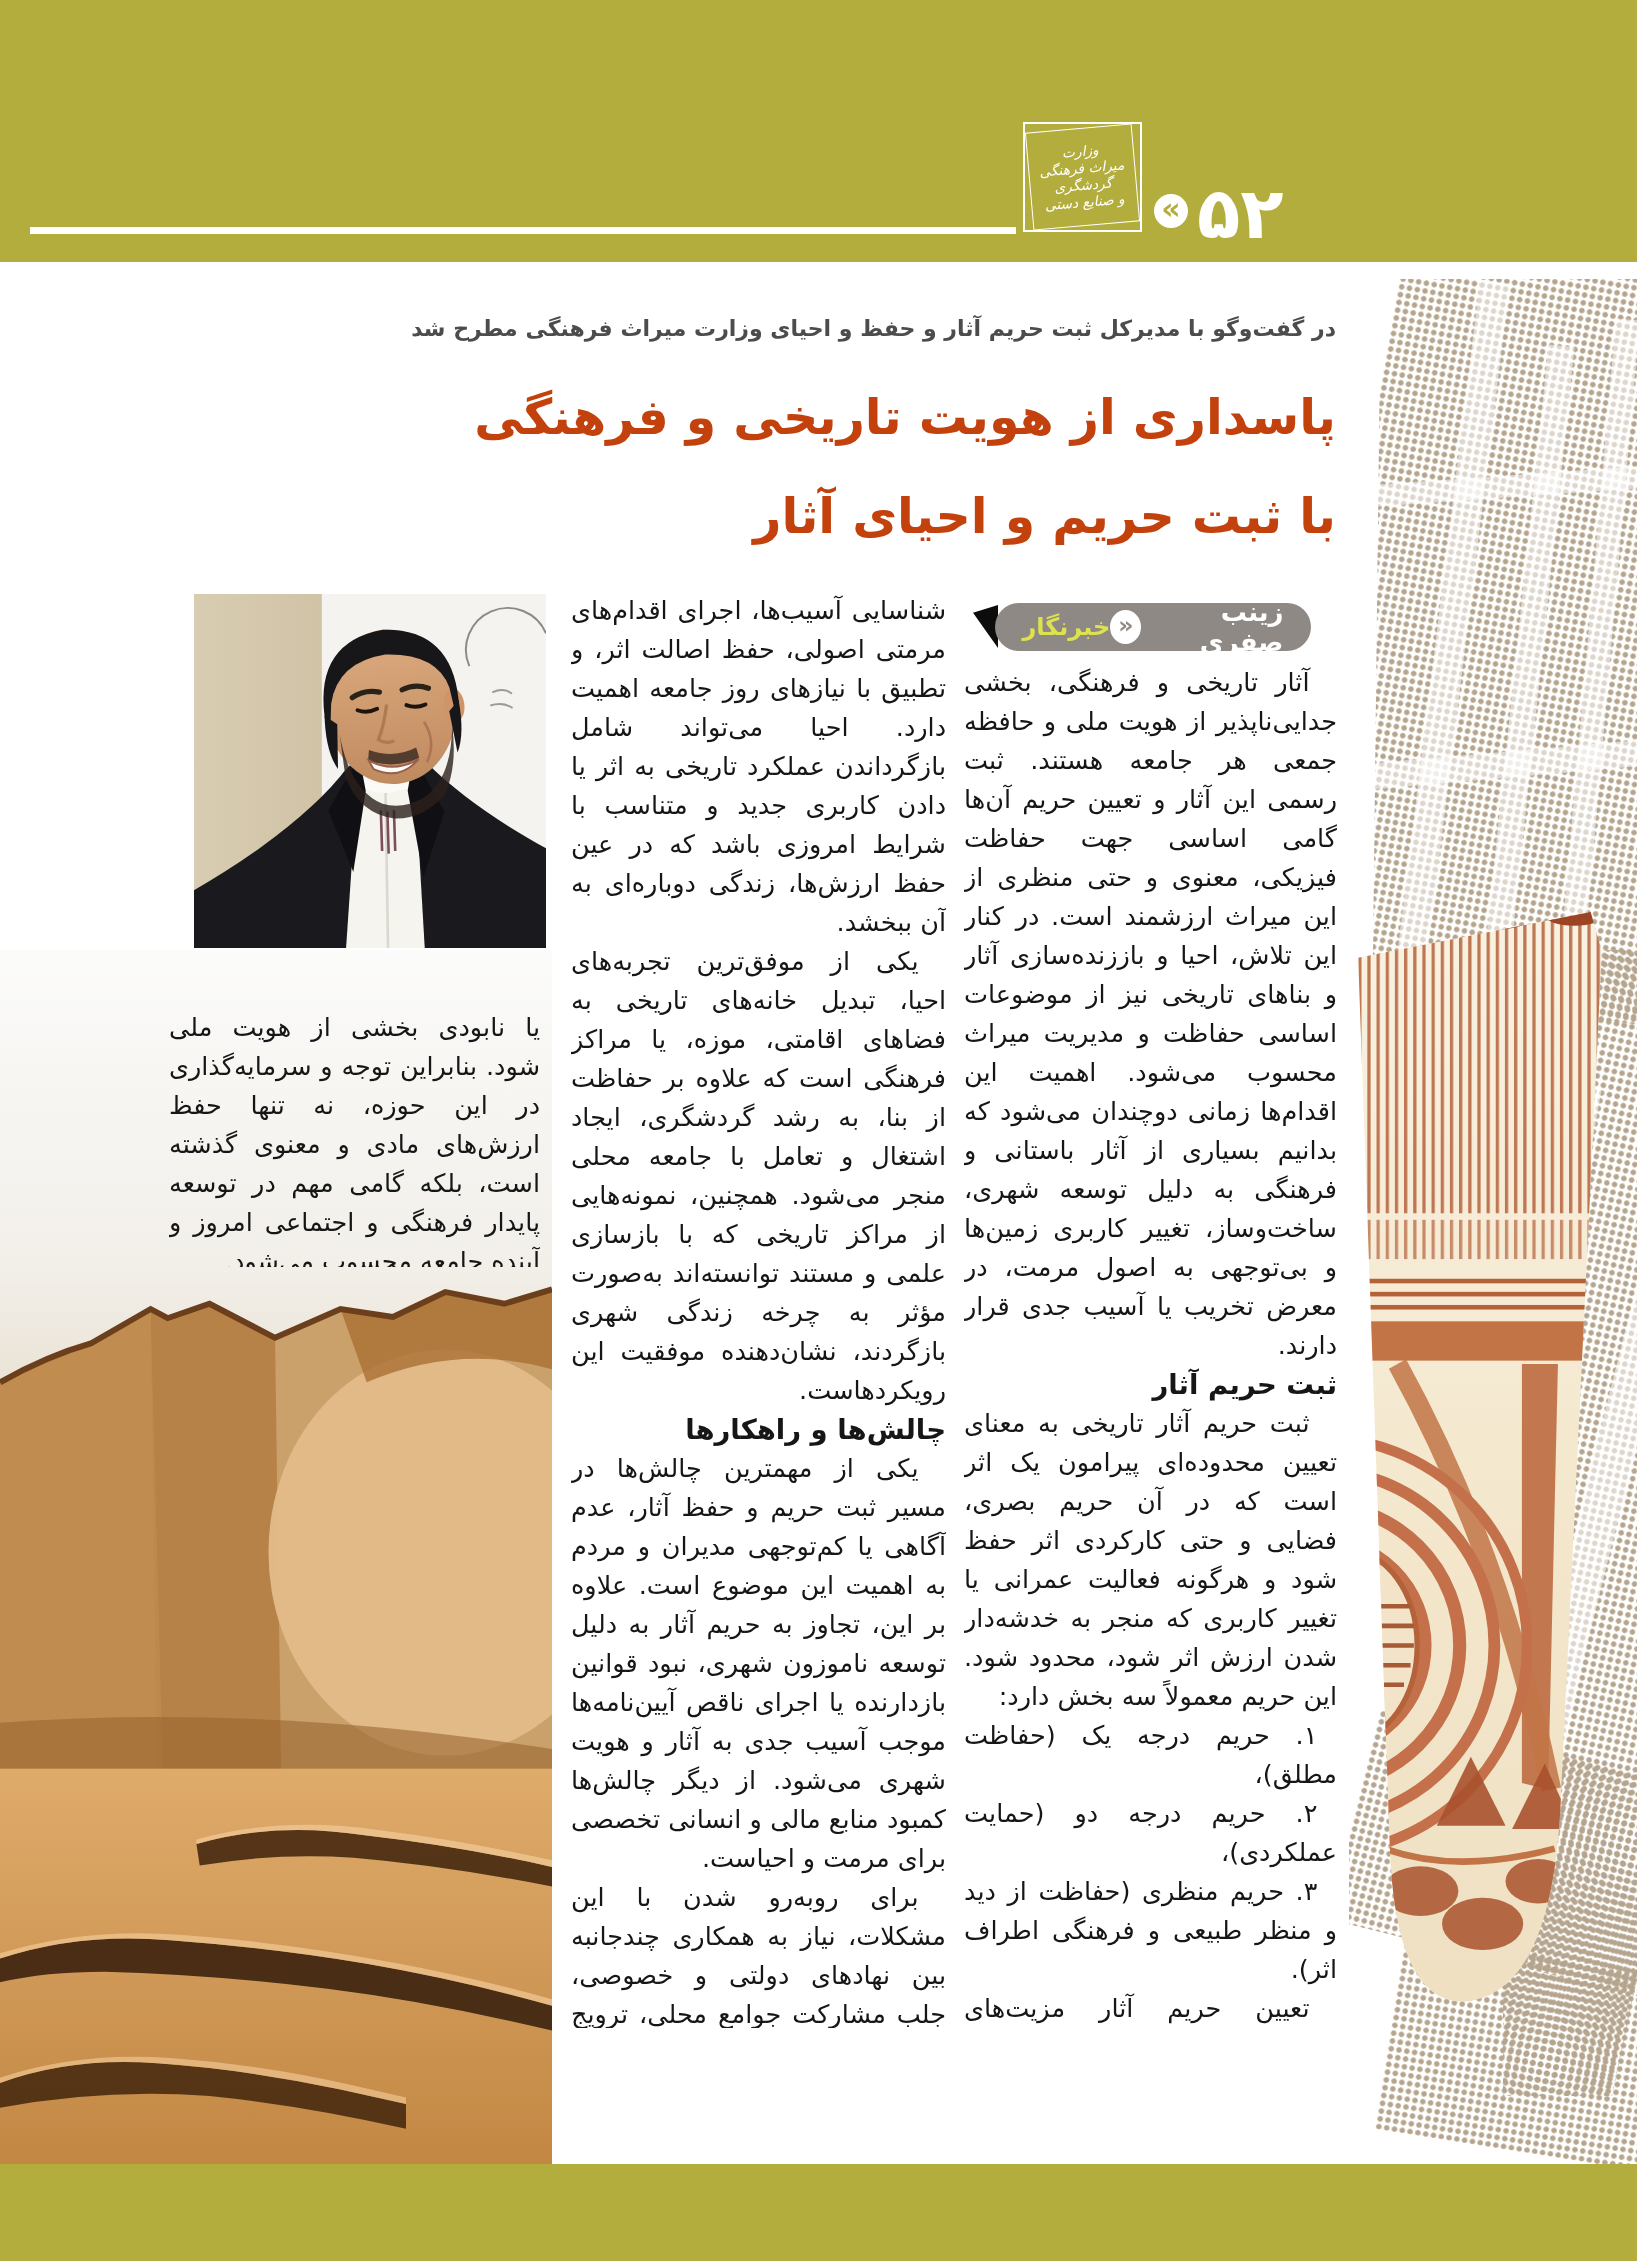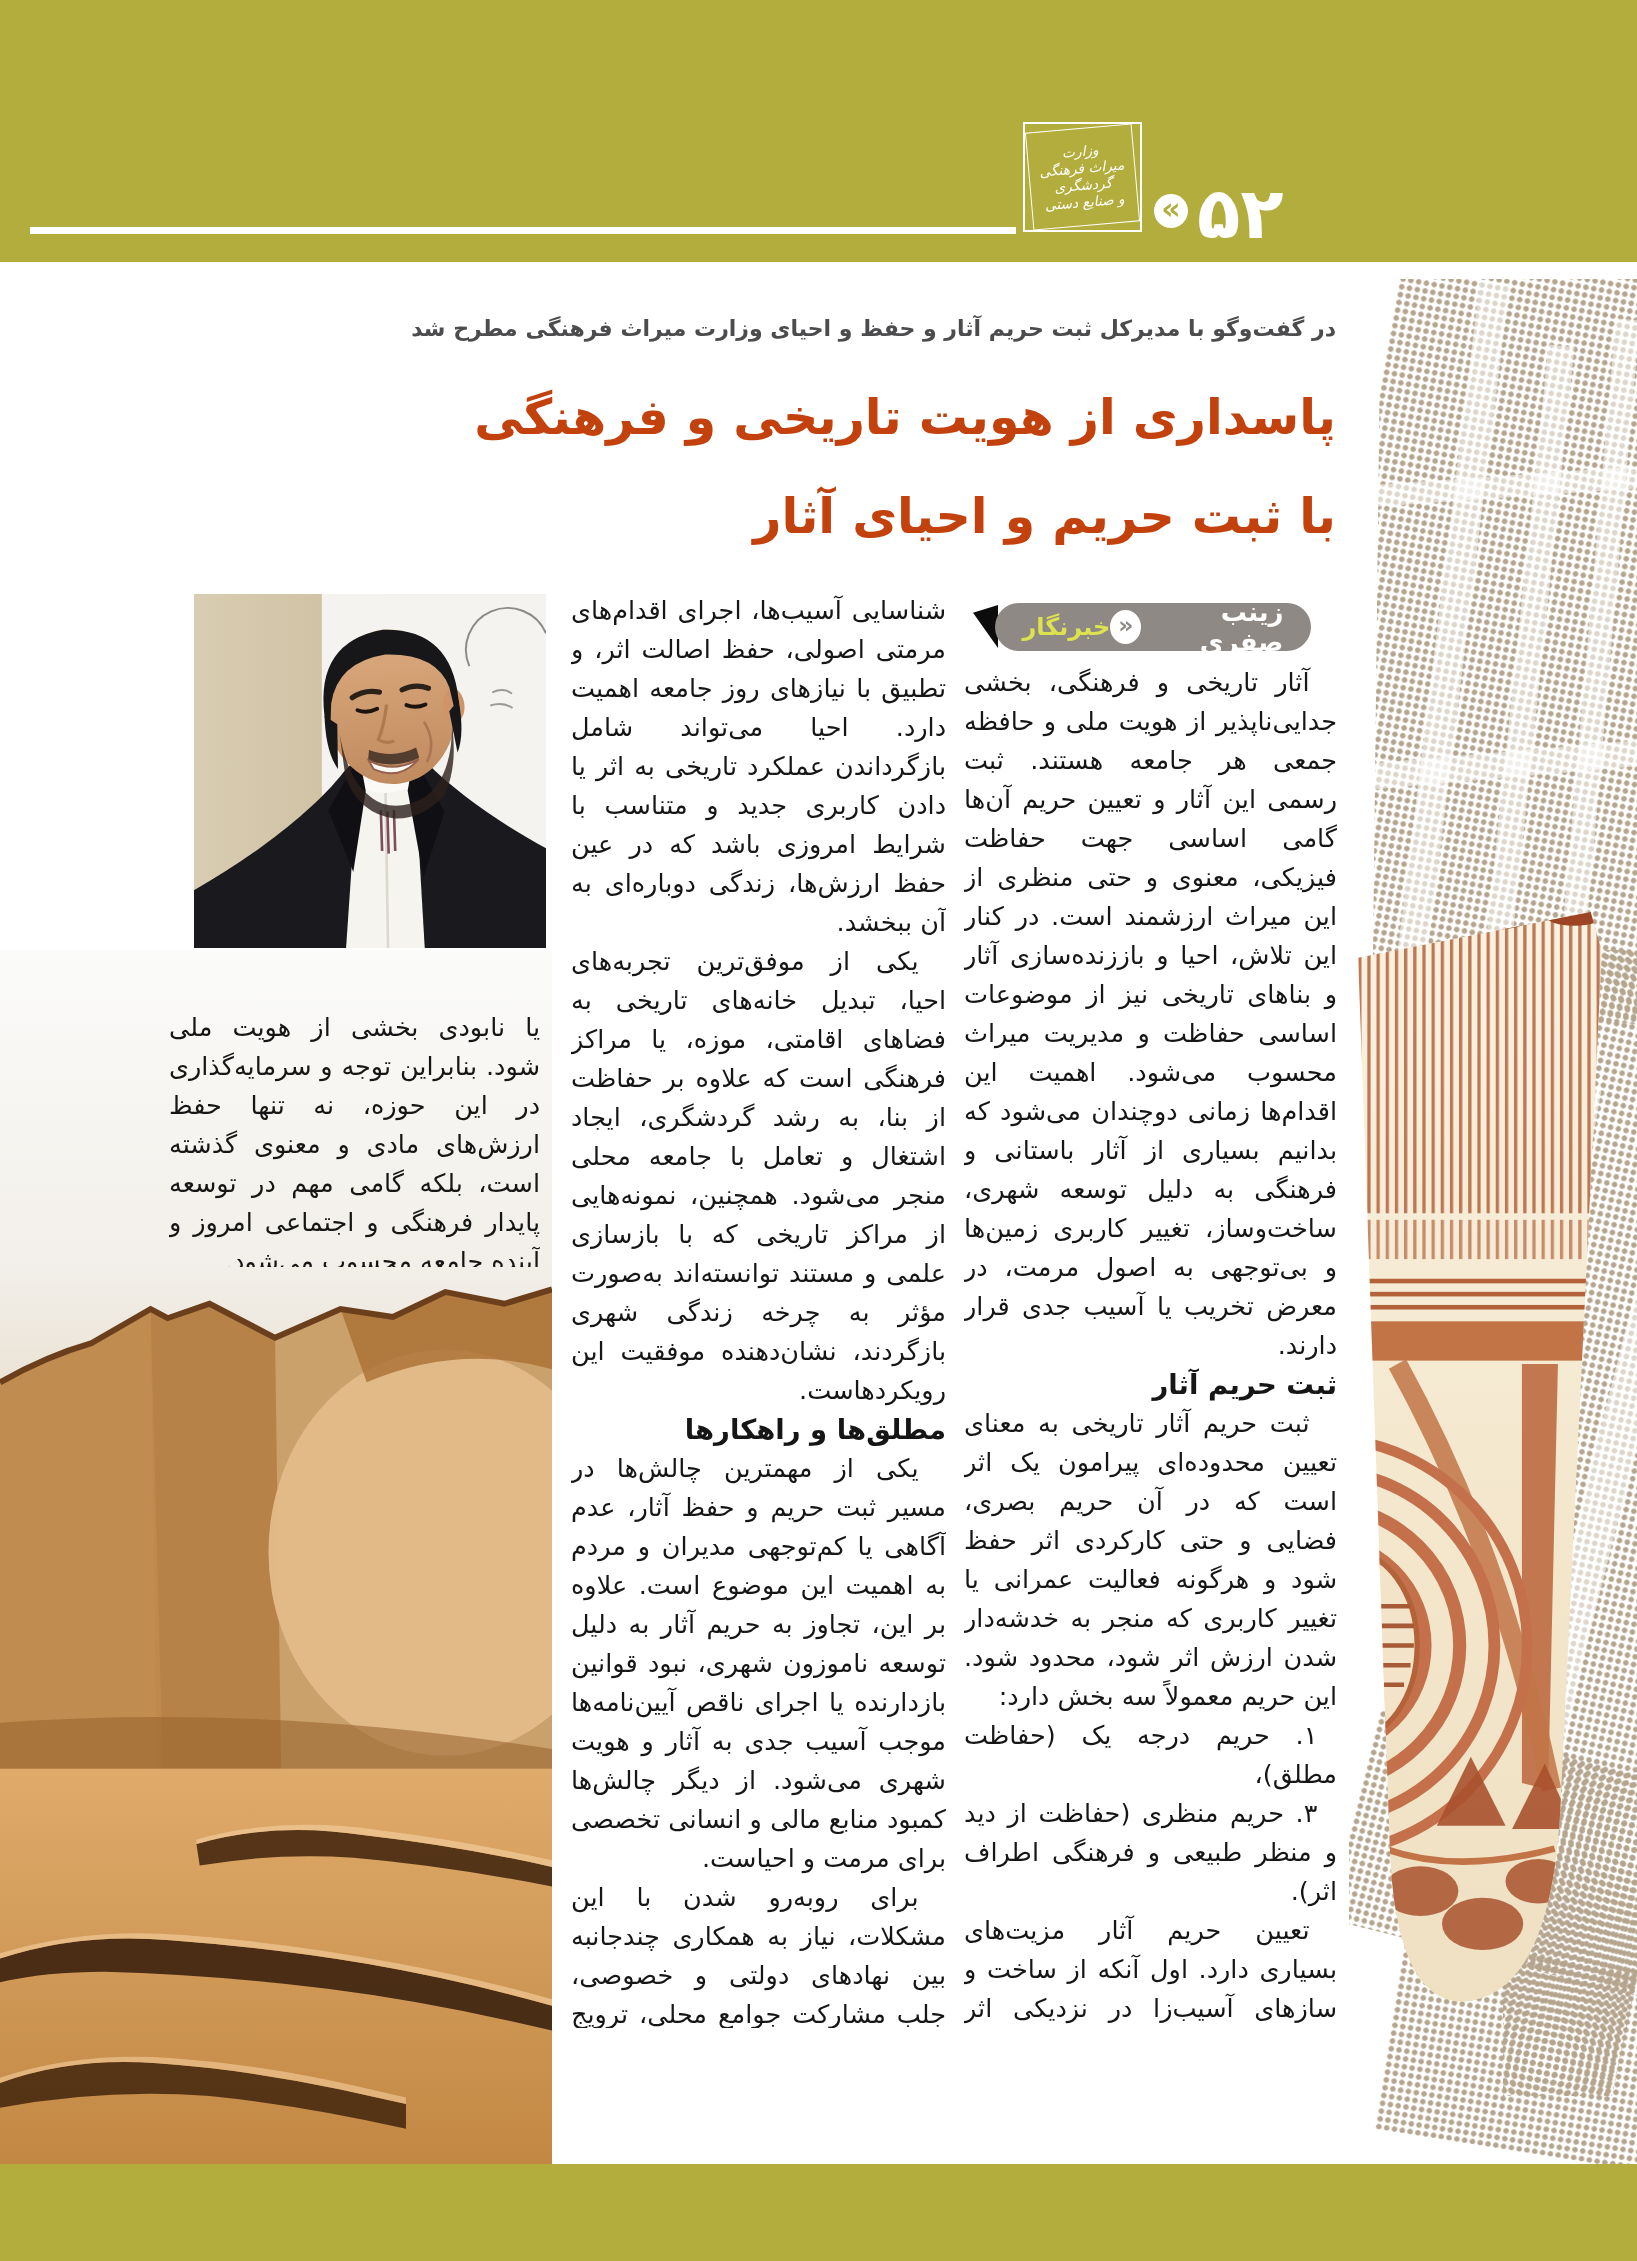--- a/index.html
+++ b/index.html
@@ -271,29 +271,30 @@
     <path d="M0,1532 Q130,1492 280,1504 Q440,1516 600,1546 Q720,1568 843,1602 L843,1612 Q700,1572 560,1548 Q420,1524 260,1512 Q120,1500 0,1540 Z" fill="#eec592" opacity="0.75"></path>
     <path d="M0,1730 Q110,1690 240,1700 Q380,1710 520,1740 L620,1762 L620,1800 Q460,1764 320,1750 Q160,1738 0,1768 Z" fill="#46280f" opacity="0.88"></path>
     <path d="M0,1722 Q120,1682 260,1692 Q400,1702 540,1734 L620,1752 L620,1762 L520,1740 Q380,1710 240,1700 Q110,1690 0,1730 Z" fill="#eec592" opacity="0.7"></path>
   </svg>
 
   <div class="col col-right">
     <p class="ind">آثار تاریخی و فرهنگی، بخشی جدایی‌ناپذیر از هویت ملی و حافظه جمعی هر جامعه هستند. ثبت رسمی این آثار و تعیین حریم آن‌ها گامی اساسی جهت حفاظت فیزیکی، معنوی و حتی منظری از این میراث ارزشمند است. در کنار این تلاش، احیا و باززنده‌سازی آثار و بناهای تاریخی نیز از موضوعات اساسی حفاظت و مدیریت میراث محسوب می‌شود. اهمیت این اقدام‌ها زمانی دوچندان می‌شود که بدانیم بسیاری از آثار باستانی و فرهنگی به دلیل توسعه شهری، ساخت‌وساز، تغییر کاربری زمین‌ها و بی‌توجهی به اصول مرمت، در معرض تخریب یا آسیب جدی قرار دارند.</p>
     <h4>ثبت حریم آثار</h4>
     <p class="ind">ثبت حریم آثار تاریخی به معنای تعیین محدوده‌ای پیرامون یک اثر است که در آن حریم بصری، فضایی و حتی کارکردی اثر حفظ شود و هرگونه فعالیت عمرانی یا تغییر کاربری که منجر به خدشه‌دار شدن ارزش اثر شود، محدود شود. این حریم معمولاً سه بخش دارد:</p>
     <p class="li">۱. حریم درجه یک (حفاظت مطلق)،</p>
+    <p class="li">۲. حریم درجه دو (حمایت عملکردی)،</p>
     <p class="li">۳. حریم منظری (حفاظت از دید و منظر طبیعی و فرهنگی اطراف اثر).</p>
     <p class="ind">تعیین حریم آثار مزیت‌های بسیاری دارد. اول آنکه از ساخت و سازهای آسیب‌زا در نزدیکی اثر جلوگیری می‌شود و دوم اینکه بستر مناسبی برای جذب گردشگر و توسعه پایدار فرهنگی و اقتصادی فراهم می‌شود. همچنین، ثبت حریم آثار راه را برای احیا و بهره‌برداری مناسب از فضاهای پیرامون آثار هموار می‌کند و می‌توان با برنامه‌ریزی دقیق، کاربری‌های فرهنگی، آموزشی و گردشگری را در نزدیک آن‌ها توسعه داد.</p>
 
   </div>
 
   <div class="col col-middle">
     <p>شناسایی آسیب‌ها، اجرای اقدام‌های مرمتی اصولی، حفظ اصالت اثر، و تطبیق با نیازهای روز جامعه اهمیت دارد. احیا می‌تواند شامل بازگرداندن عملکرد تاریخی به اثر یا دادن کاربری جدید و متناسب با شرایط امروزی باشد که در عین حفظ ارزش‌ها، زندگی دوباره‌ای به آن ببخشد.</p>
     <p class="ind">یکی از موفق‌ترین تجربه‌های احیا، تبدیل خانه‌های تاریخی به فضاهای اقامتی، موزه، یا مراکز فرهنگی است که علاوه بر حفاظت از بنا، به رشد گردشگری، ایجاد اشتغال و تعامل با جامعه محلی منجر می‌شود. همچنین، نمونه‌هایی از مراکز تاریخی که با بازسازی علمی و مستند توانسته‌اند به‌صورت مؤثر به چرخه زندگی شهری بازگردند، نشان‌دهنده موفقیت این رویکردهاست.</p>
-    <h4>مطلق‌ها و راهکارها</h4>
+    <h4>چالش‌ها و راهکارها</h4>
     <p class="ind">یکی از مهمترین چالش‌ها در مسیر ثبت حریم و حفظ آثار، عدم آگاهی یا کم‌توجهی مدیران و مردم به اهمیت این موضوع است. علاوه بر این، تجاوز به حریم آثار به دلیل توسعه ناموزون شهری، نبود قوانین بازدارنده یا اجرای ناقص آیین‌نامه‌ها موجب آسیب جدی به آثار و هویت شهری می‌شود. از دیگر چالش‌ها کمبود منابع مالی و انسانی تخصصی برای مرمت و احیاست.</p>
     <p class="ind">برای روبه‌رو شدن با این مشکلات، نیاز به همکاری چندجانبه بین نهادهای دولتی و خصوصی، جلب مشارکت جوامع محلی، ترویج آموزش و بالا بردن آگاهی عمومی نسبت به اهمیت میراث تاریخی، و همچنین استفاده از فن‌آوری‌های نوین برای مستندسازی و مرمت آثار وجود دارد. تعریف مشوق‌ها برای سرمایه‌گذاری بخش خصوصی در باززنده‌سازی آثار، طراحی برنامه‌های آموزشی برای کادر تخصصی، و تدوین قوانین مؤثر برای صیانت حریم‌های ثبت‌شده ضرورت دارد.</p>
 
   </div>
 
   <div class="col col-left">
     <p>یا نابودی بخشی از هویت ملی شود. بنابراین توجه و سرمایه‌گذاری در این حوزه، نه تنها حفظ ارزش‌های مادی و معنوی گذشته است، بلکه گامی مهم در توسعه پایدار فرهنگی و اجتماعی امروز و آینده جامعه محسوب می‌شود.</p>
 
   </div>
 

